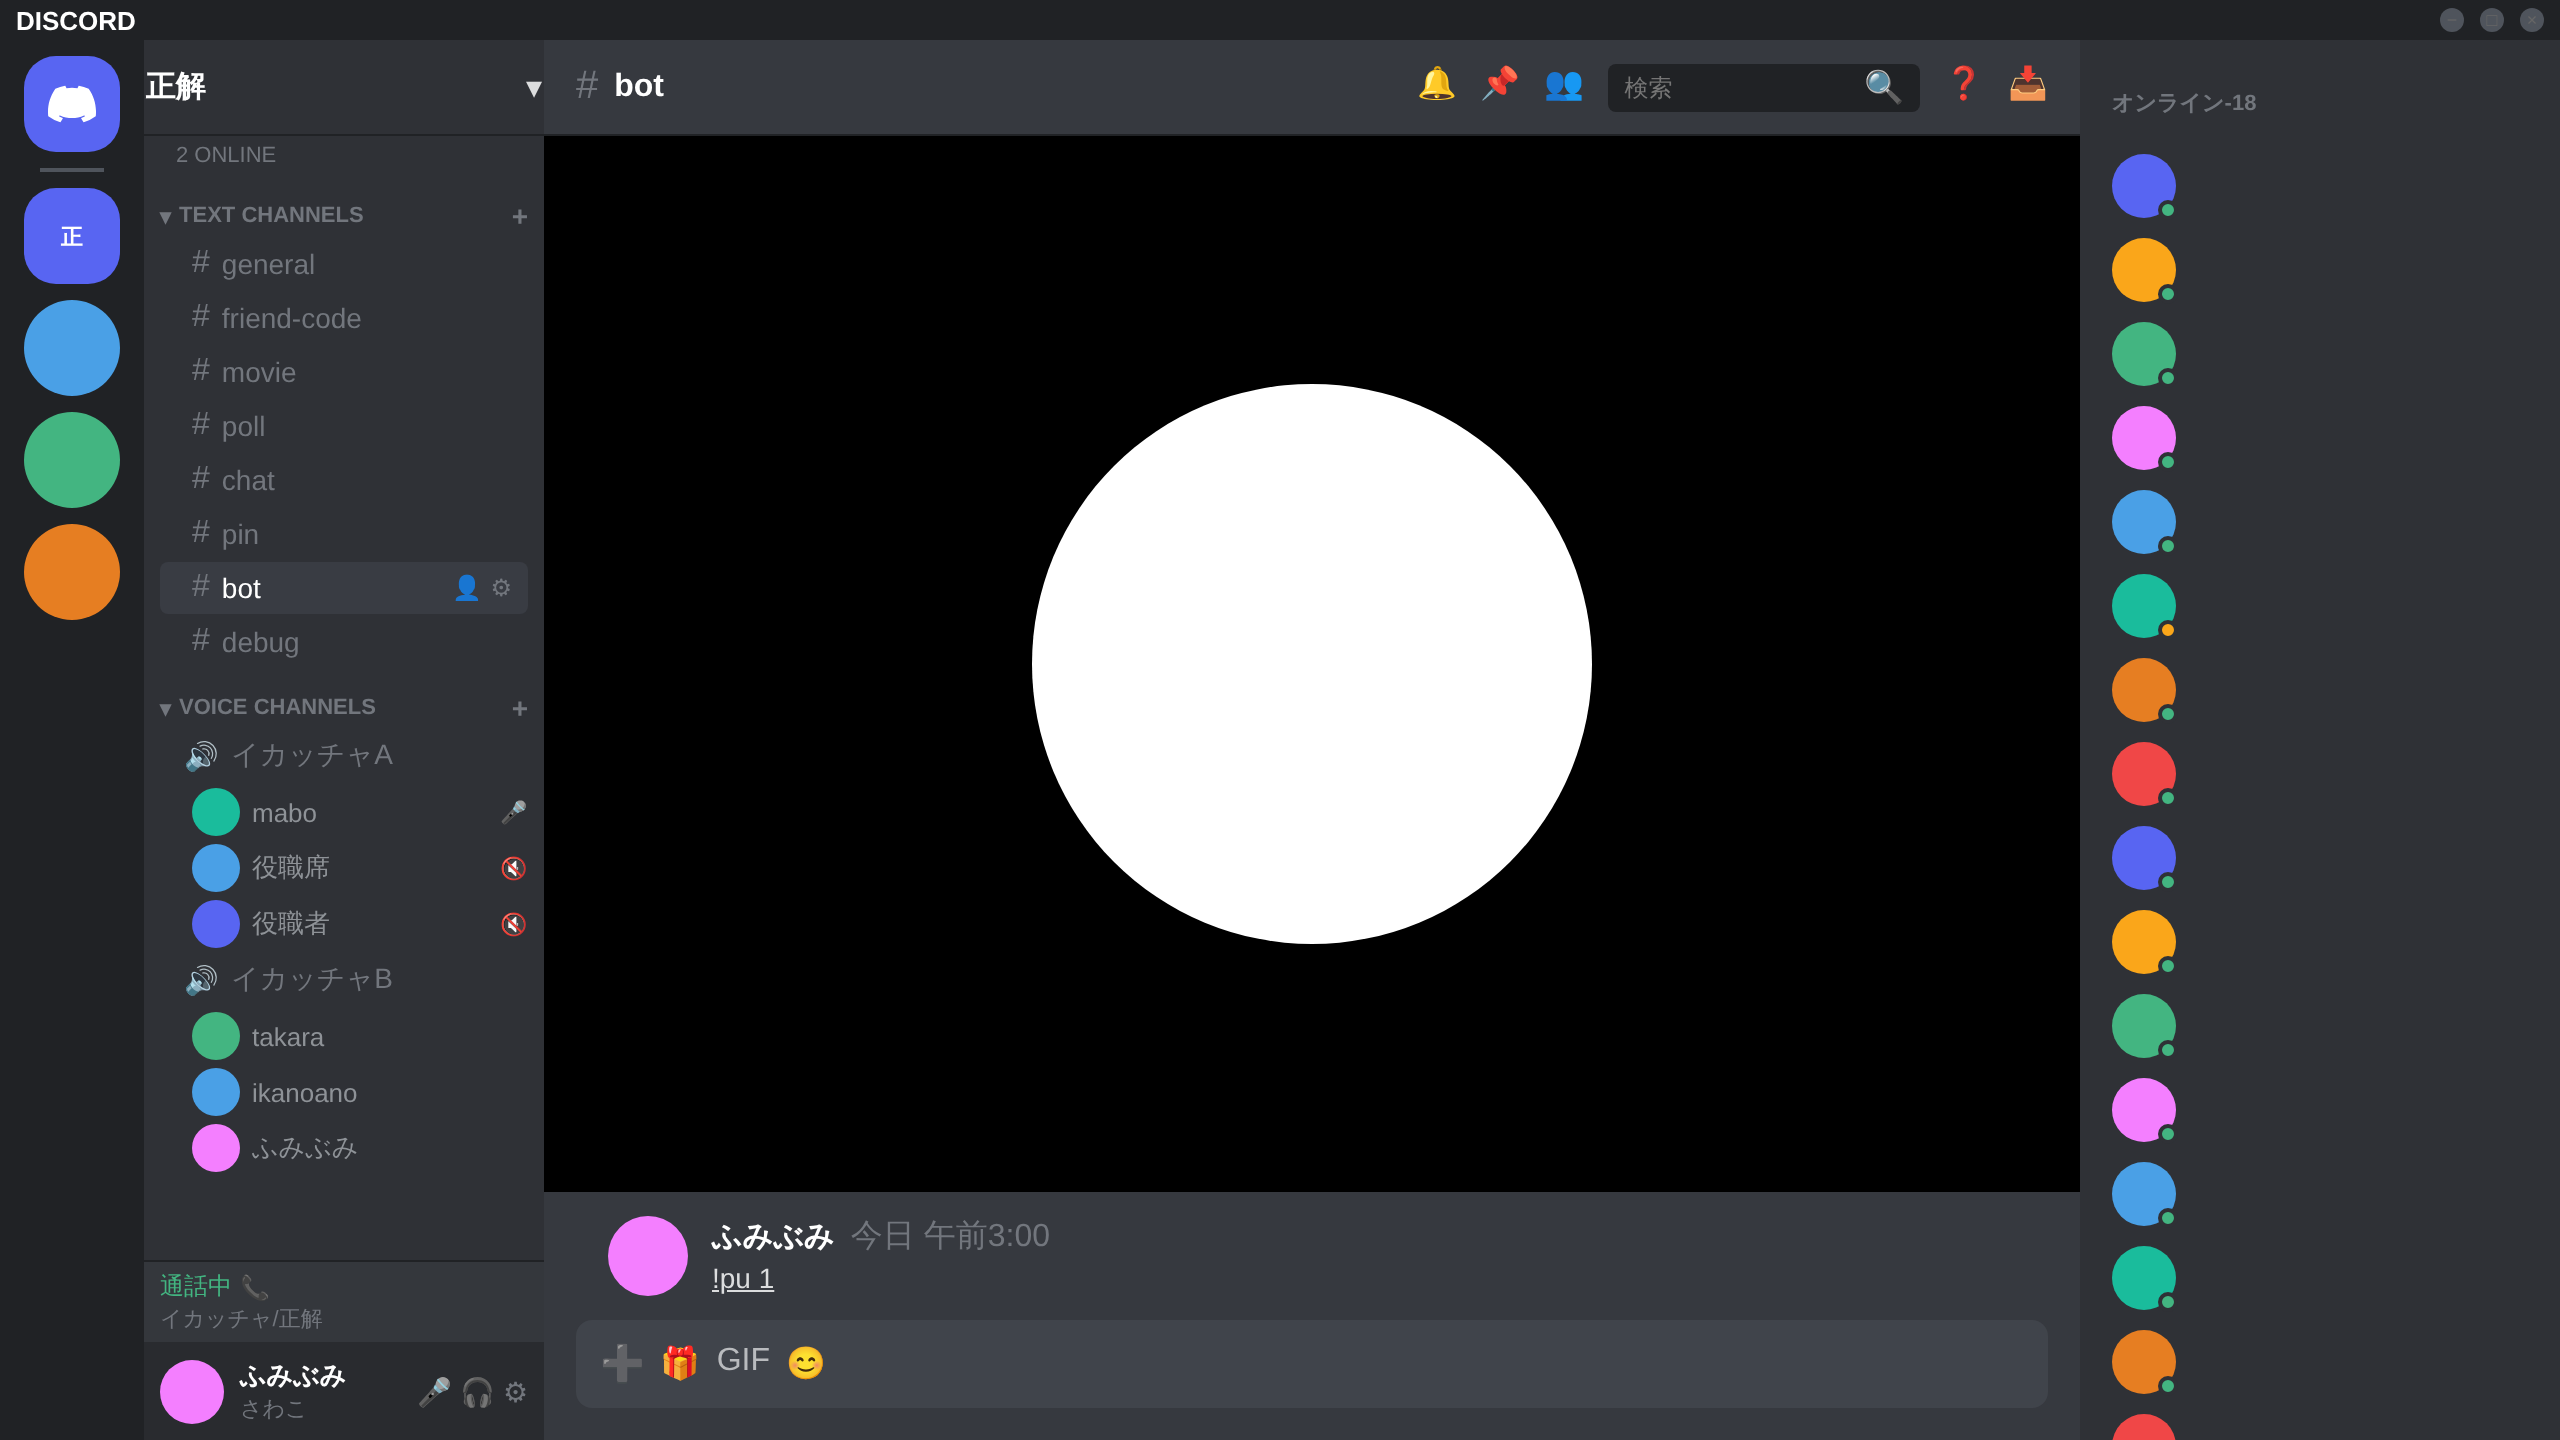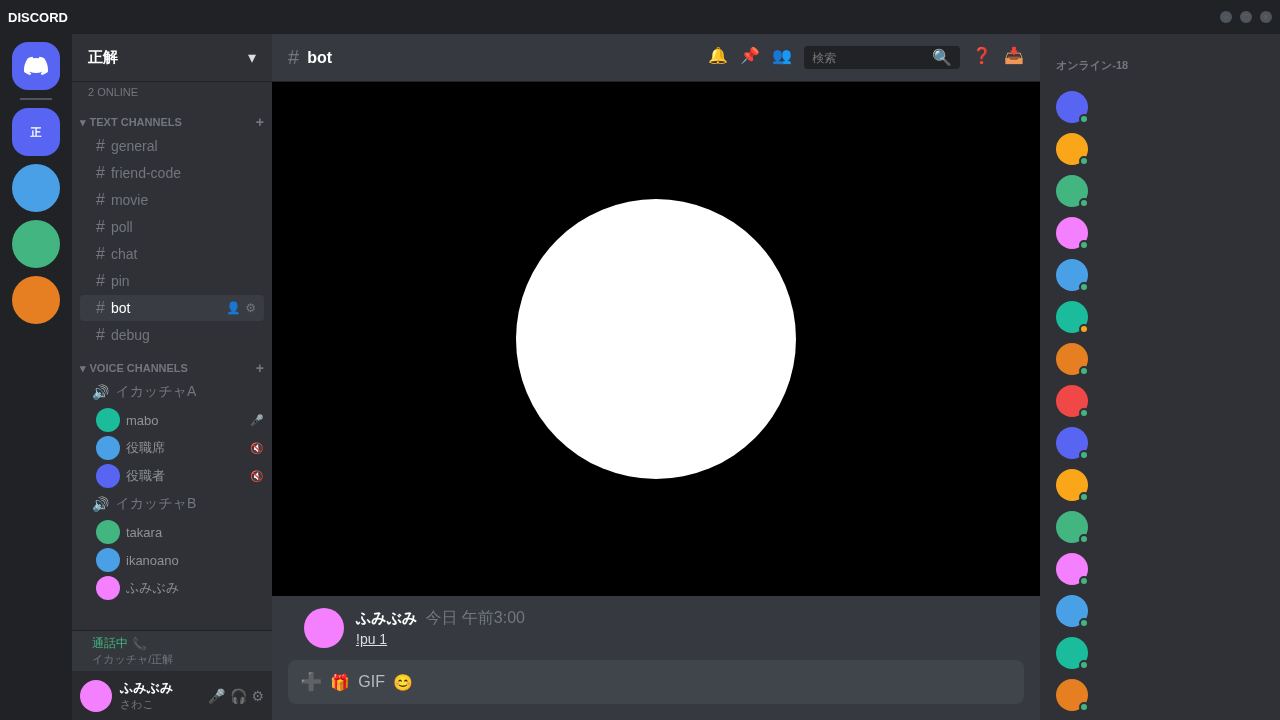--- a/index.html
+++ b/index.html
@@ -8,21 +8,21 @@
       background: #202225; 
       color: #dcddde; 
       width: 1280px; 
       height: 720px; 
       overflow: hidden; 
       display: flex;
       flex-direction: column;
     }
     .titlebar {
       background: #202225;
-      height: 34px;
+      height: 20px;
       display: flex;
       align-items: center;
       justify-content: space-between;
       padding: 0 8px;
       flex-shrink: 0;
     }
     .titlebar-left {
       display: flex;
       align-items: center;
       gap: 6px;
@@ -95,21 +95,21 @@
       background: #2f3136;
       display: flex;
       flex-direction: column;
       flex-shrink: 0;
     }
     .server-name-bar {
       height: 48px;
       display: flex;
       align-items: center;
       justify-content: space-between;
-      padding: 0 16px;
+      padding: 0 1px;
       border-bottom: 1px solid #202225;
       cursor: pointer;
     }
     .server-name {
       font-size: 15px;
       font-weight: 600;
       color: #fff;
     }
     .online-indicator {
       font-size: 11px;
@@ -541,21 +541,21 @@
         <div class="voice-member-avatar av-blue"></div>
         <span>ikanoano</span>
       </div>
       <div class="voice-member">
         <div class="voice-member-avatar av-pink"></div>
         <span>ふみぶみ</span>
       </div>
 
     </div>
 
-    <div style="background:#34373c;padding:4px 20px;border-top:1px solid #202225;">
+    <div style="background:#34373c;padding:4px 8px;border-top:1px solid #202225;">
       <div style="display:flex;align-items:center;gap:4px;">
         <span style="color:#43b581;font-size:12px;">通話中</span>
         <span style="color:#43b581;font-size:12px;">📞</span>
       </div>
       <div style="font-size:11px;color:#72767d;">イカッチャ/正解</div>
     </div>
     <div class="user-area">
       <div class="user-avatar av-pink"></div>
       <div class="user-info">
         <div class="user-name">ふみぶみ</div>

